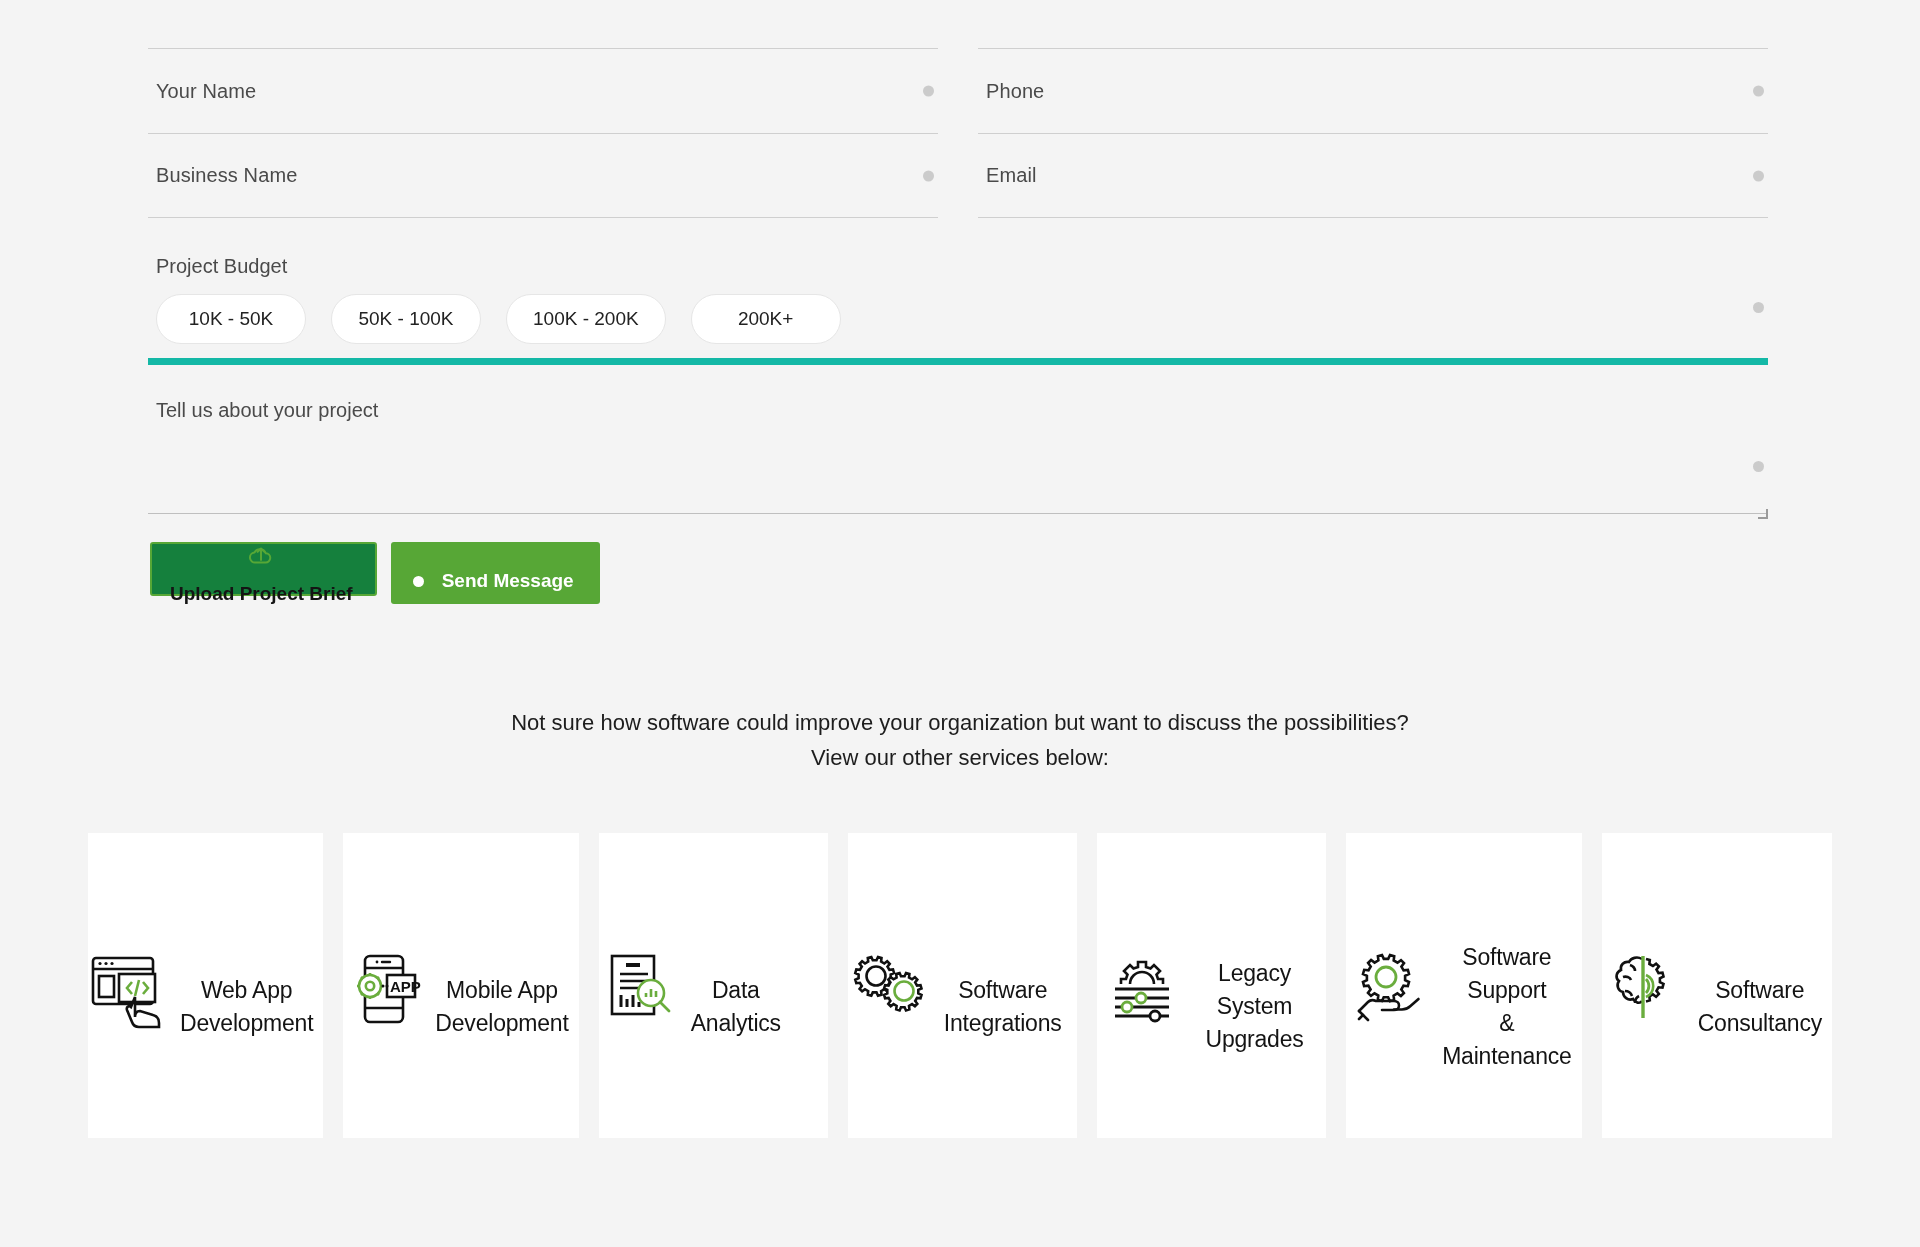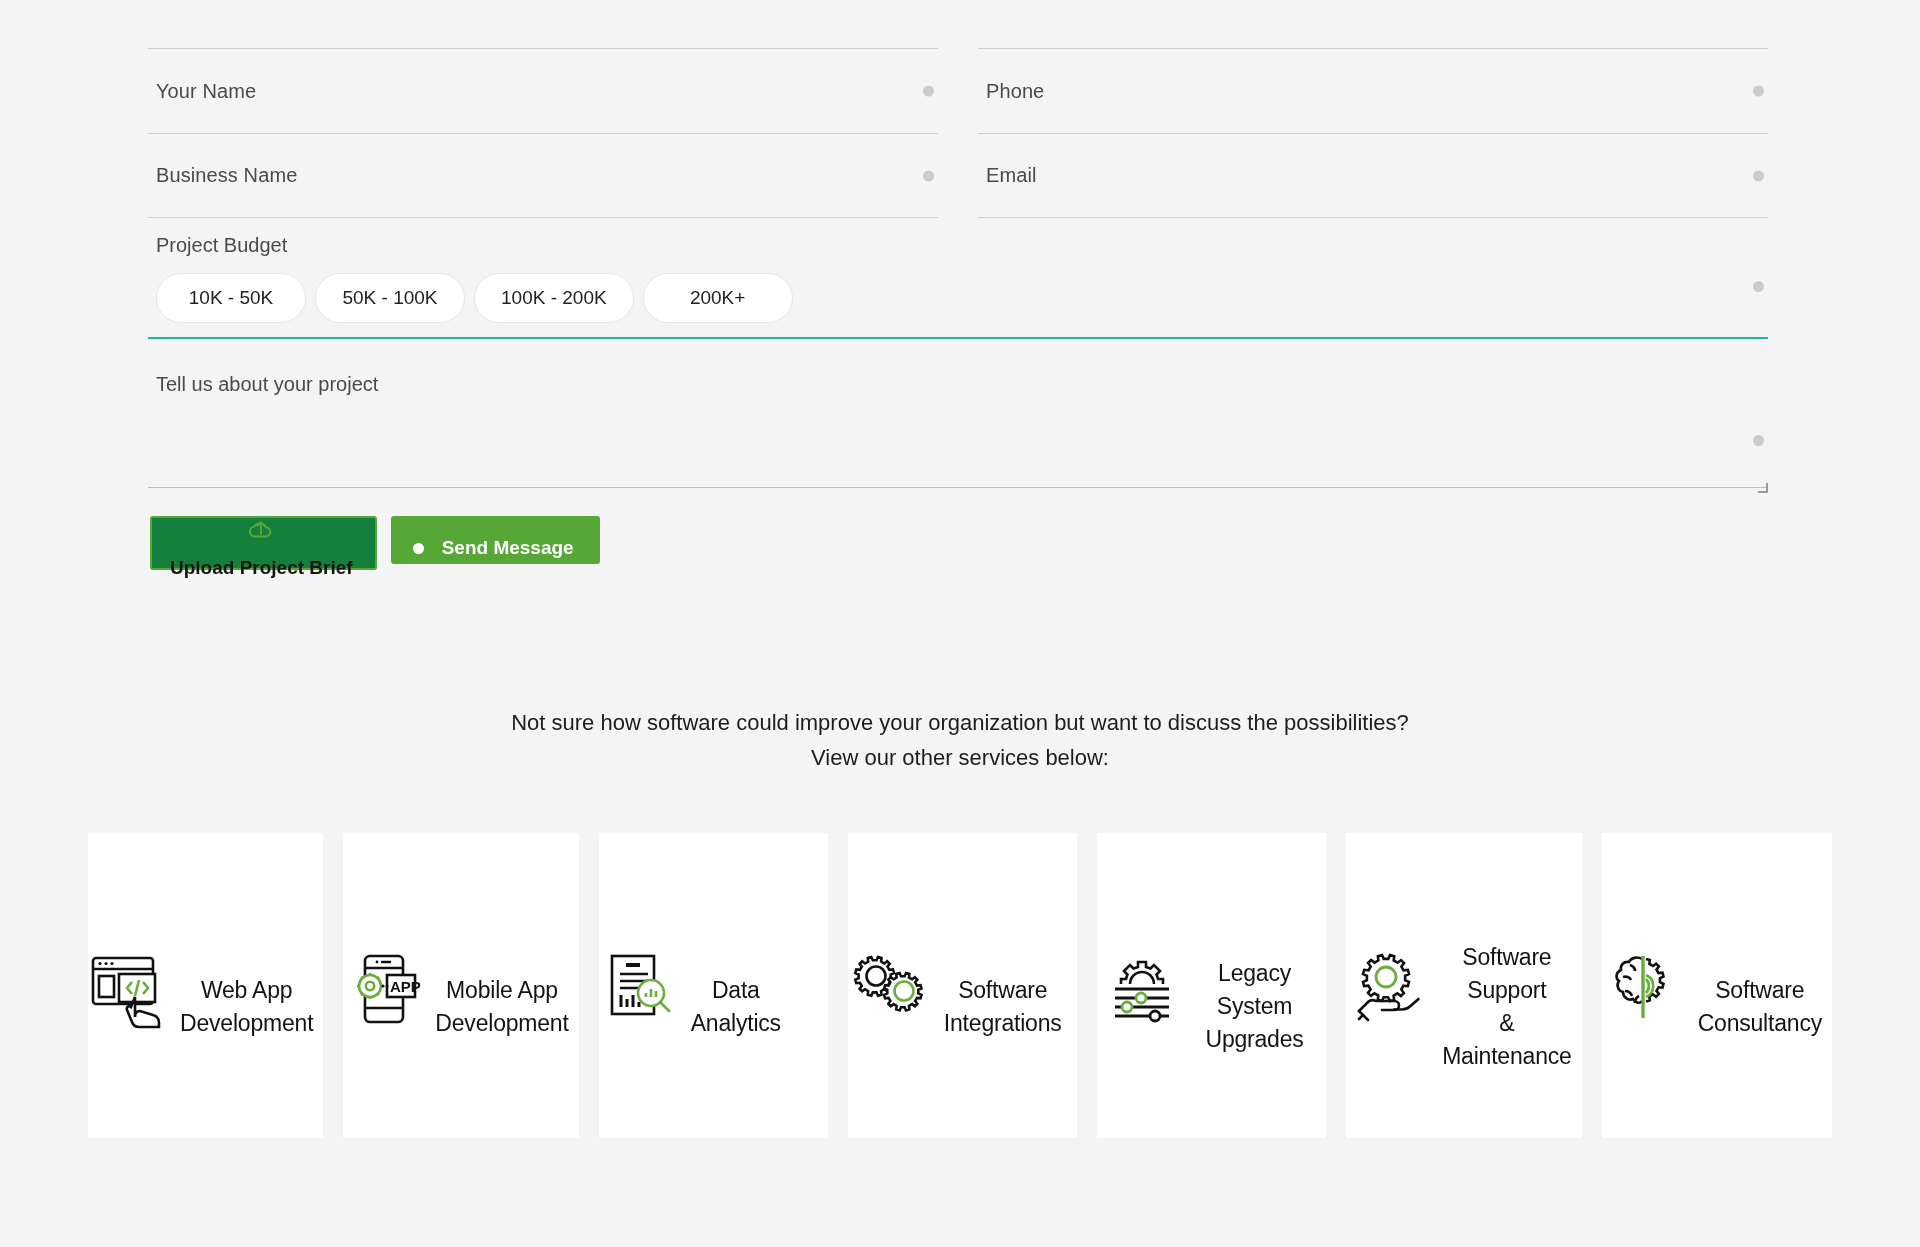--- a/index.html
+++ b/index.html
@@ -51,31 +51,31 @@
     transform: translateY(-50%);
     width: 11px;
     height: 11px;
     border-radius: 50%;
     background: #cbcbcb;
   }
 
   
   .budget-block {
     position: relative;
-    margin-top: 16px;
-    border-bottom: 2px solid #14b8a6;
+    margin-top: 37px;
+    border-bottom: 7px solid #14b8a6;
     padding-bottom: 14px;
   }
   .budget-label {
     font-size: 20px;
     color: #4a4a4a;
     padding-left: 8px;
     margin-bottom: 16px;
   }
-  .pill-row { display: flex; gap: 9px; padding-left: 8px; }
+  .pill-row { display: flex; gap: 25px; padding-left: 8px; }
   .pill {
     background: #ffffff;
     border: 1px solid #e6e6e6;
     border-radius: 999px;
     height: 50px;
     min-width: 150px;
     padding: 0 26px;
     display: flex;
     align-items: center;
     justify-content: center;
@@ -148,21 +148,21 @@
     cursor: pointer;
     flex-direction: column;
   }
   .btn-send {
     display: flex;
     align-items: center;
     gap: 18px;
     background: #57a736;
     border: none;
     border-radius: 3px;
-    height: 48px;
+    height: 62px;
     padding: 16px 26px 0 22px;
     font-size: 19px;
     font-weight: bold;
     color: #ffffff;
     cursor: pointer;
   }
   .send-dot {
     width: 11px;
     height: 11px;
     border-radius: 50%;

